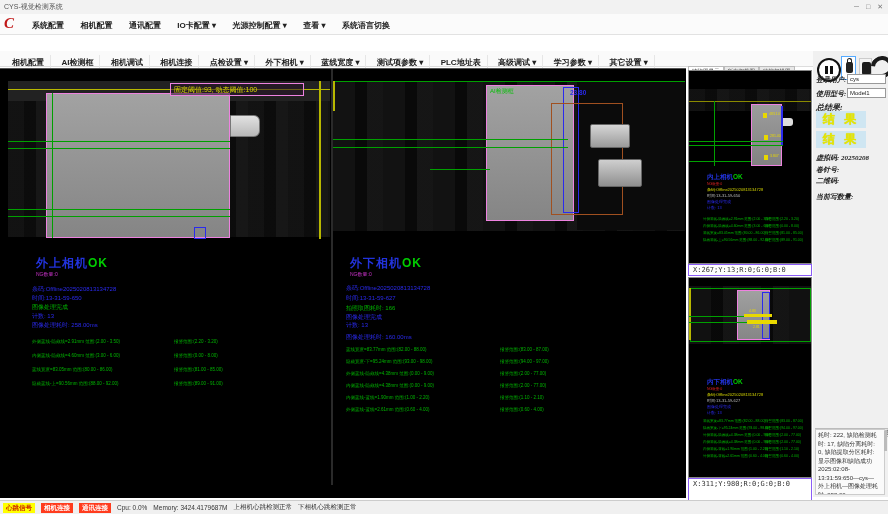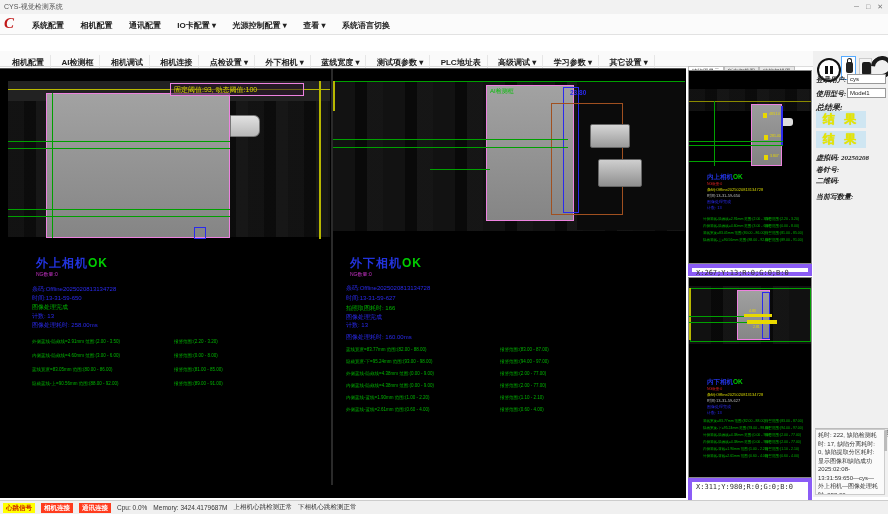--- a/index.html
+++ b/index.html
@@ -17,21 +17,21 @@
   .menu-item{display:inline-block;font-size:8px;font-weight:bold;color:#222;padding:0 6px;line-height:19px;cursor:default}
   #tabrow{left:0;top:34px;width:888px;height:17px;background:#f0f0f0;border-bottom:1px solid #d8d8d8}
   #tab-run{position:absolute;left:4px;top:2px;height:14px;background:#fff;border:1px solid #bbb;border-bottom:none;font-size:8px;font-weight:bold;color:#222;padding:0 8px;line-height:14px}
   #toolbar{left:0;top:51px;width:888px;height:16px;background:#fafafa;border-bottom:1px solid #ddd;padding-left:6px;box-sizing:border-box}
   .tool-item{display:inline-block;font-size:8px;font-weight:bold;color:#222;padding:0 6px;line-height:15px;border-right:1px solid #e6e6e6}
   
   #stage{left:0;top:68px;width:686px;height:429px;background:#000;border-top:1px solid #555}
   #panel-divider{left:331px;top:0;width:2px;height:416px;background:#2a2a2a}
   .texture{background:repeating-linear-gradient(90deg,#161616 0 16px,#0e0e0e 16px 28px,#1b1b1b 28px 40px)}
   .texture2{background:repeating-linear-gradient(90deg,#141414 0 22px,#0a0a0a 22px 34px,#181818 34px 50px)}
-  .coordbar{background:#fff;border:4px solid #8b5cf6;font:7px "DejaVu Sans Mono",monospace;color:#333;line-height:11px;padding-left:4px;box-sizing:border-box}
+  .coordbar{background:#fff;border:1px solid #8b5cf6;font:7px "DejaVu Sans Mono",monospace;color:#333;line-height:11px;padding-left:4px;box-sizing:border-box}
   .gline{background:#00a000}
   .yline{background:#b8b800}
   .cam-title{font-size:12px;font-weight:bold;color:#2233dd;letter-spacing:1px}
   .cam-title .ok{color:#00cc00}
   .sub-ng{font-size:5px;color:#cc33cc}
   .iline{font-size:6px;white-space:nowrap}
   .c-blue{color:#2a2aee}
   .c-green{color:#00b400}
   .c-yellow{color:#d8d800}
   .c-gray{color:#bbb}

